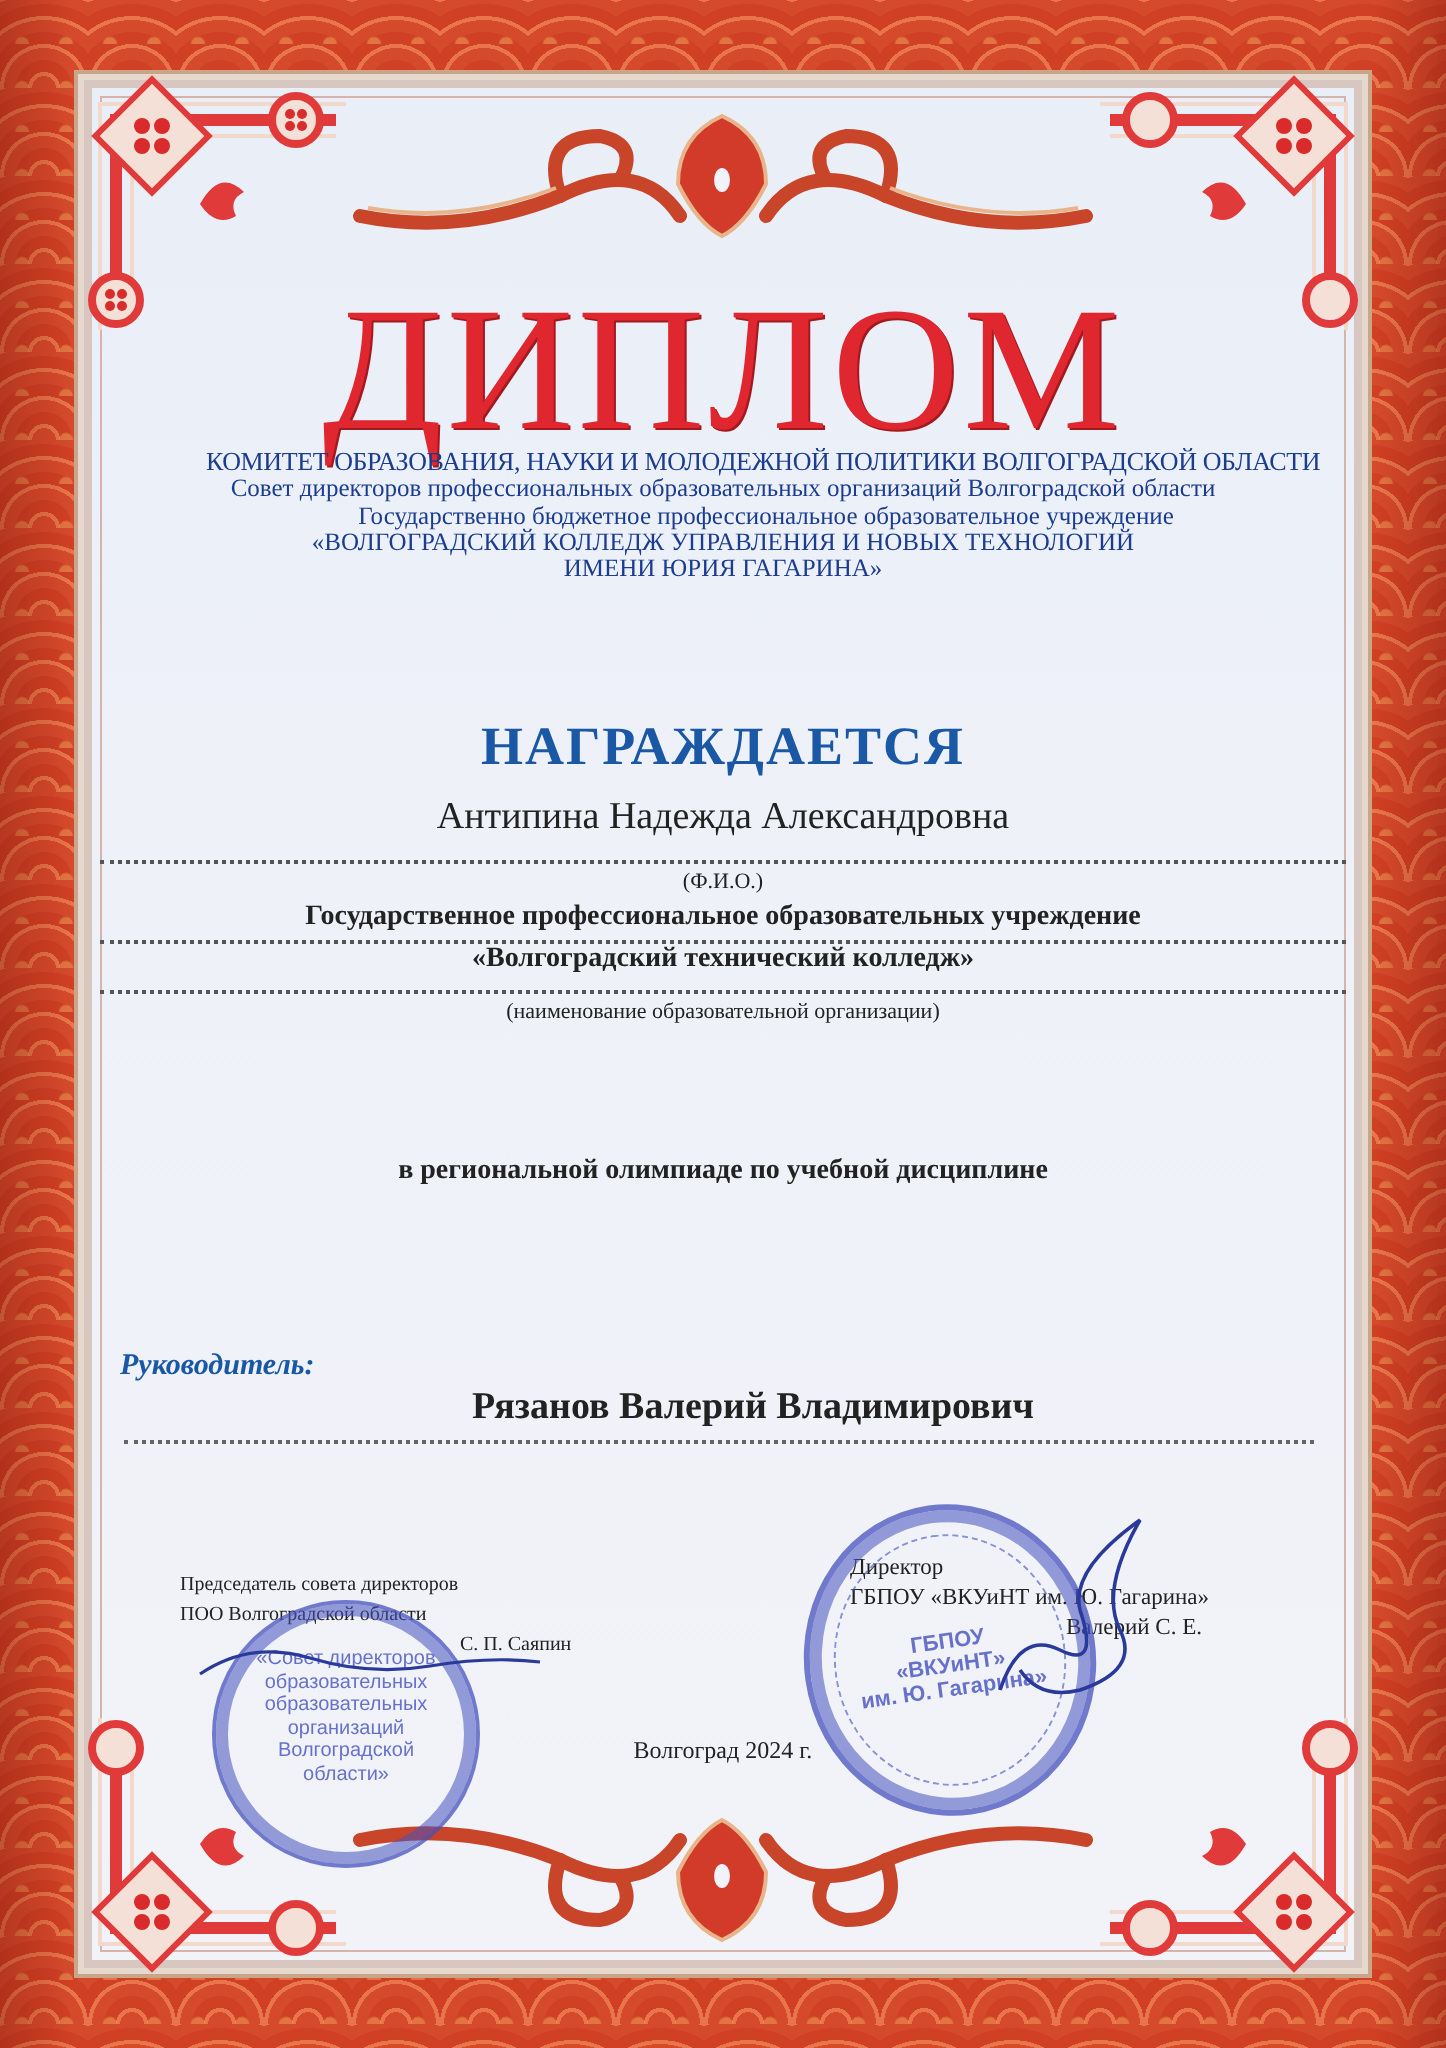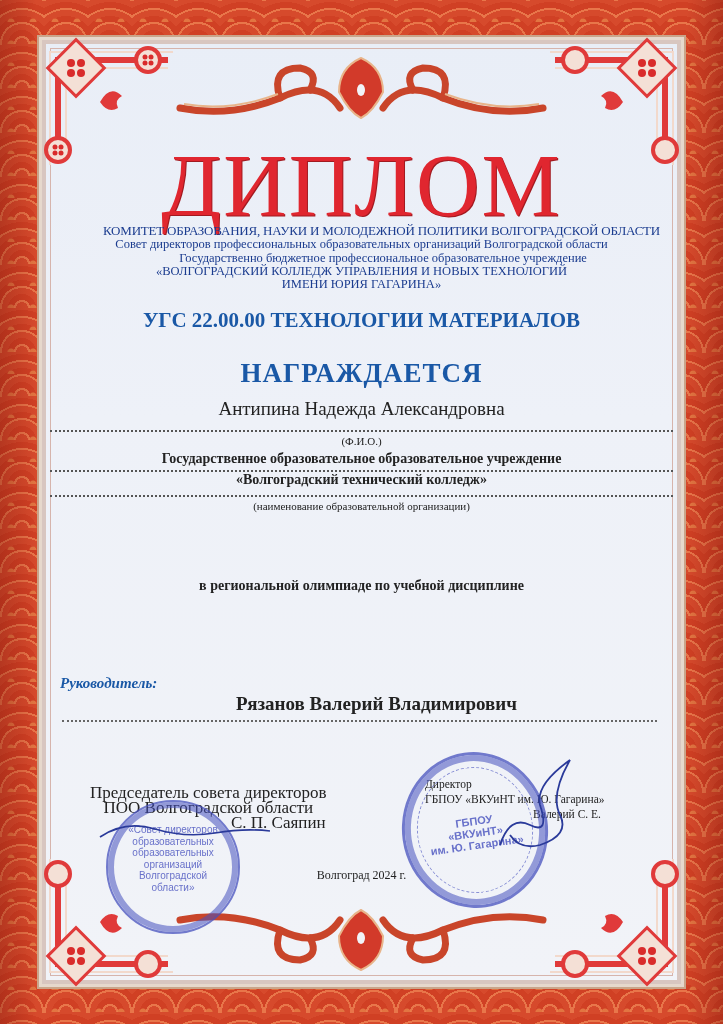--- a/index.html
+++ b/index.html
@@ -77,21 +77,21 @@
       font-size: 17px; line-height: 16px; margin: 0 3px;
     }
     .olymp { top: 538px; font-size: 14px; font-weight: bold; color: #222; }
     .discipline { top: 575px; font-size: 21px; font-weight: bold; color: #1a58a6; letter-spacing: 0.5px; }
     .supervisor-label {
       position: absolute; left: 18px; top: 635px; font-size: 15px; font-style: italic; font-weight: bold; color: #1a58a6;
     }
     .supervisor { top: 653px; font-size: 19px; font-weight: bold; color: #222; left: 30px; }
     .d4 { top: 680px; left: 20px; right: 24px; border-top-color: #666; }
 
-    .sig-left { position: absolute; left: 48px; top: 745px; font-size: 17px; color: #222; line-height: 15px; text-align: center; }
+    .sig-left { position: absolute; left: 48px; top: 745px; font-size: 10px; color: #222; line-height: 15px; }
     .sig-left .sig-name { padding-left: 140px; }
     .sig-right { position: absolute; left: 384px; top: 747px; font-size: 11.5px; color: #222; line-height: 15px; }
     .sig-right .sig-name { padding-left: 108px; }
     .city { top: 828px; font-size: 12px; color: #222; }
 
     .stamp {
       position: absolute; border-radius: 50%; border: 2px solid rgba(70,80,190,0.75);
       box-shadow: inset 0 0 0 5px rgba(255,255,255,0), inset 0 0 0 6px rgba(70,80,190,0.55);
       color: rgba(70,80,190,0.8); font-family: "Liberation Sans", sans-serif; text-align: center;
     }
@@ -226,28 +226,27 @@
 
 <div class="content">
   <div class="t title">ДИПЛОМ</div>
 
   <div class="t org-line org1">КОМИТЕТ ОБРАЗОВАНИЯ, НАУКИ И МОЛОДЕЖНОЙ ПОЛИТИКИ ВОЛГОГРАДСКОЙ ОБЛАСТИ</div>
   <div class="t org-line org2">Совет директоров профессиональных образовательных организаций Волгоградской области</div>
   <div class="t org-line org3">Государственно бюджетное профессиональное  образовательное учреждение</div>
   <div class="t org-line org4">«ВОЛГОГРАДСКИЙ КОЛЛЕДЖ УПРАВЛЕНИЯ И НОВЫХ ТЕХНОЛОГИЙ</div>
   <div class="t org-line org5">ИМЕНИ ЮРИЯ ГАГАРИНА»</div>
 
-  <div class="t ugs">УГС 22.00.00 ТЕХНОЛОГИИ МАТЕРИАЛОВ</div>
   <div class="t award">НАГРАЖДАЕТСЯ</div>
 
   <div class="t name">Антипина Надежда Александровна</div>
   <div class="dots d1"></div>
   <div class="t fio">(Ф.И.О.)</div>
 
-  <div class="t inst1">Государственное образовательное образовательное учреждение</div>
+  <div class="t inst1">Государственное профессиональное образовательных учреждение</div>
   <div class="dots d2"></div>
   <div class="t inst2">«Волгоградский технический колледж»</div>
   <div class="dots d3"></div>
   <div class="t inst-cap">(наименование образовательной организации)</div>
 
 
   <div class="t olymp">в региональной олимпиаде по учебной дисциплине</div>
 
   <div class="supervisor-label">Руководитель:</div>
   <div class="t supervisor">Рязанов Валерий Владимирович</div>

